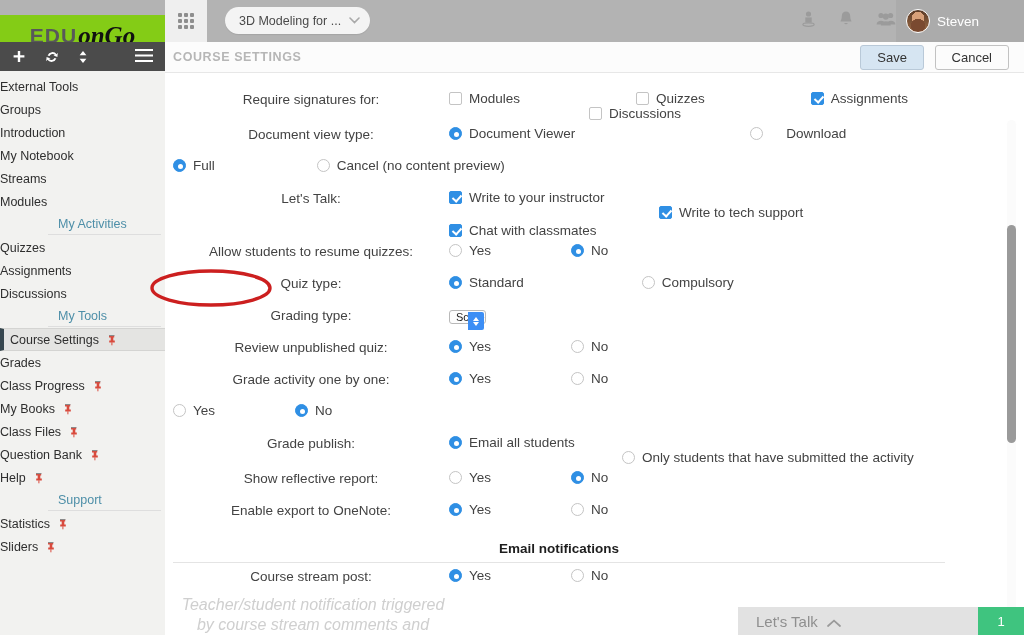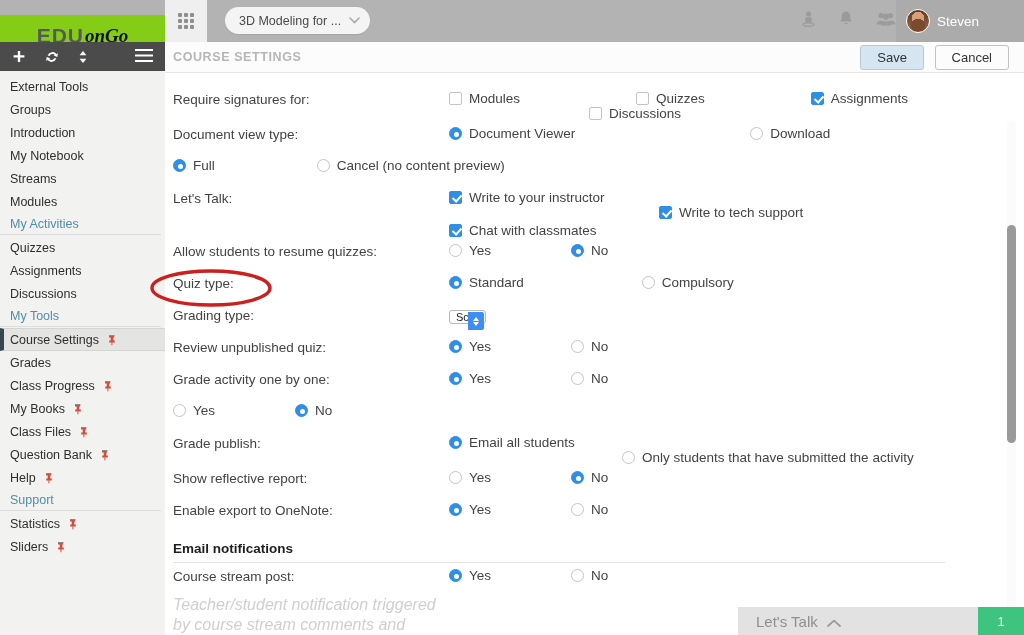--- a/index.html
+++ b/index.html
@@ -13,21 +13,21 @@
   }
   #app { position: relative; width: 1024px; height: 635px; overflow: hidden; background:#fff; }
 
   
   .topbar { position:absolute; top:0; left:0; width:1024px; height:42px; background:#b3b3b3; }
   .brand {
     position:absolute; left:0; top:15px; width:165px; height:42px;
     background:#84cc16; display:flex; align-items:center; justify-content:center;
   }
   .brand-edu { font-weight:bold; font-size:21px; letter-spacing:1px; color:#58585a; font-family:"Liberation Sans", sans-serif; }
-  .brand-ongo { font-family:"Liberation Serif", serif; font-style:italic; font-size:19px; color:#111; margin-left:1px; font-weight:bold; }
+  .brand-ongo { font-family:"Liberation Serif", serif; font-style:italic; font-size:25px; color:#111; margin-left:1px; font-weight:bold; }
 
   .grid-btn {
     position:absolute; left:165px; top:0; width:42px; height:42px;
     background:#efefef; display:flex; align-items:center; justify-content:center; cursor:pointer;
   }
   .grid-glyph { display:grid; grid-template-columns:repeat(3,4px); grid-template-rows:repeat(3,4px); gap:2px; }
   .grid-glyph i { background:#8e8e8e; display:block; width:4px; height:4px; border-radius:1px; }
 
   .course-pill {
     position:absolute; left:225px; top:7px; height:27px; min-width:132px;
@@ -57,26 +57,26 @@
   
   .sidebar { position:absolute; left:0; top:42px; width:165px; height:593px; background:#f2f2f0; }
   .side-toolbar {
     height:29px; background:#4b4b4b; display:flex; align-items:center; padding:0 12px; color:#fff;
   }
   .side-toolbar .tb { margin-right:19px; cursor:pointer; display:flex; align-items:center; }
   .side-toolbar .tb-right { margin-left:auto; margin-right:0; cursor:pointer; }
 
   .side-list { padding-top:4px; }
   .side-item {
-    height:23px; display:flex; align-items:center; padding-left:10px;
+    height:23px; display:flex; align-items:center; 
     font-size:12.5px; color:#2e2e2e; cursor:pointer; position:relative;
   }
   .side-item.section {
     color:#4e8fa8; font-size:12.5px; border-bottom:1px solid #dedede; height:22px; margin-bottom:1px;
-    margin-right:4px; padding-left:10px; cursor:default;
+    margin-right:4px; padding-left:10px; cursor:default;margin-left:48px;
   }
   .side-item.active {
     background:#e4e4e2; border-left:4px solid #37474f; padding-left:6px;
     border-top:1px solid #d4d4d2; border-bottom:1px solid #d4d4d2;
   }
   .pin { margin-left:7px; display:inline-flex; }
 
   
   .main { position:absolute; left:165px; top:42px; width:859px; height:593px; background:#ffffff; }
   .main-header { position:relative; height:31px; background:#fcfcfc; border-bottom:1px solid #e7e7e7; }
@@ -84,21 +84,21 @@
     position:absolute; left:8px; top:8px; font-size:12.5px; letter-spacing:.6px;
     color:#b6b6b6; font-weight:bold;
   }
   .btn {
     position:absolute; top:3px; height:25px; padding:0 16px; font-size:13px; color:#333;
     border:1px solid #c2c2c2; border-radius:3px; background:#fdfdfd; cursor:pointer; line-height:23px;
   }
   .btn-save { right:100px; background:#d6e5f2; border-color:#b9c9d8; }
   .btn-cancel { right:15px; background:#fcfcfc; }
 
-  .form-scroll { position:absolute; left:0; top:31px; width:792px; height:562px; overflow:hidden; }
+  .form-scroll { position:absolute; left:0; top:31px; width:792px; height:562px; overflow:hidden;text-align:center; }
   .form-inner { position:relative; padding-left:8px; }
 
   .row { display:flex; align-items:flex-start; min-height:32px; padding-top:5px; position:relative; }
   .row-label { width:276px; flex:0 0 276px; font-size:13.5px; color:#434343; padding-top:1px; }
   .row-ctrl { flex:1; display:flex; flex-wrap:wrap; align-items:flex-start; }
 
   .opt { display:flex; align-items:center; margin-right:0; font-size:13.5px; color:#434343; white-space:nowrap; }
   .opt + .opt { margin-left:0; }
 
   
@@ -412,21 +412,21 @@
                 </span>
               </div>
             </div>
             <div class="row">
               <div class="row-label">Document view type:</div>
               <div class="row-ctrl">
                 <span class="opt">
                   <span class="radio on"></span>
                   <span>Document Viewer</span>
                 </span>
-                <span class="opt" style="margin-left: 175px;">
+                <span class="opt" style="margin-left: 175px; gap: 16px;">
                   <span class="radio"></span>
                   <span>Download</span>
                 </span>
               </div>
             </div>
             <div class="row">
               <div class="row-ctrl">
                 <span class="opt">
                   <span class="radio on"></span>
                   <span>Full</span>

